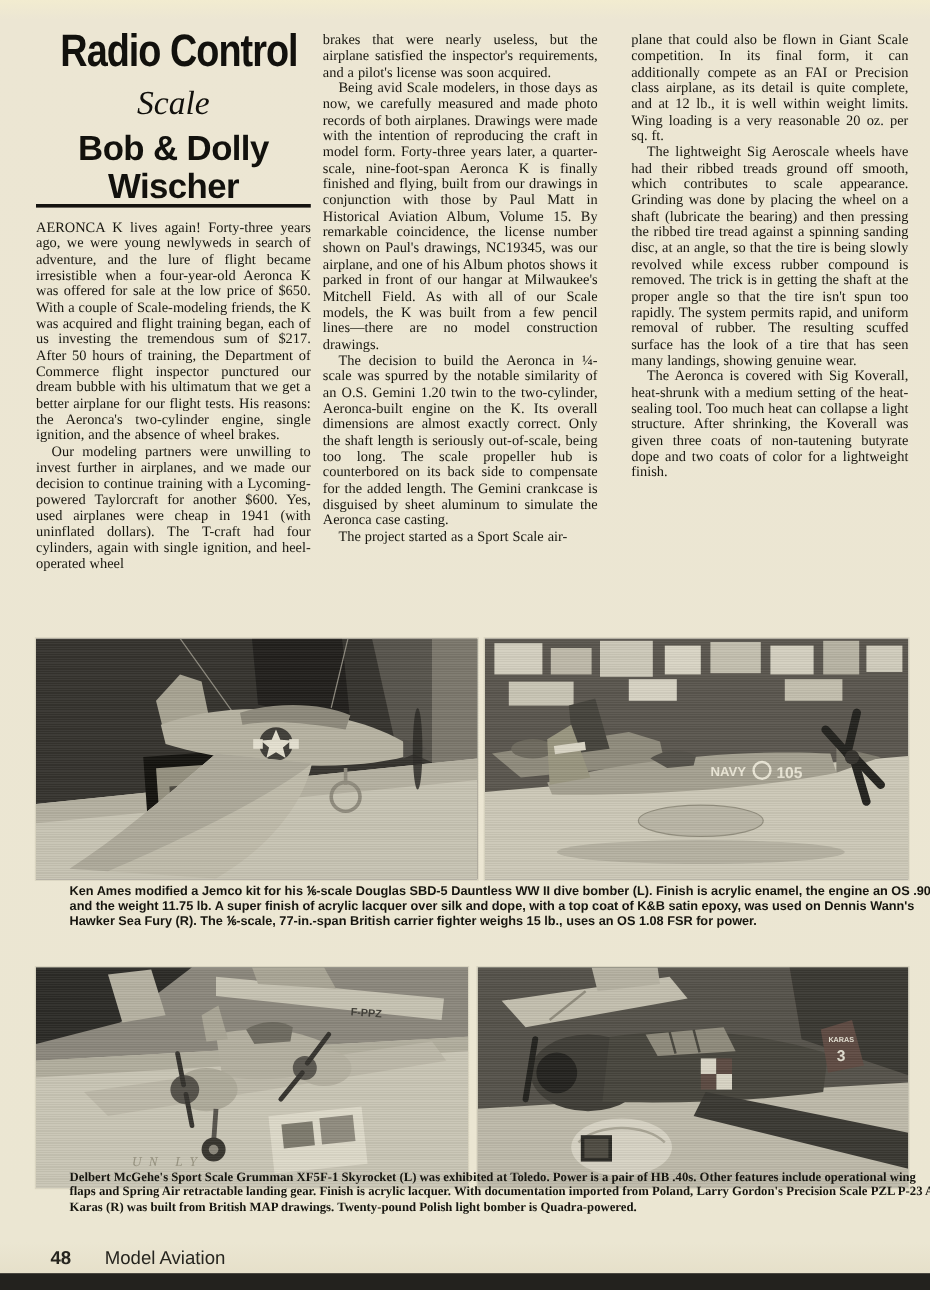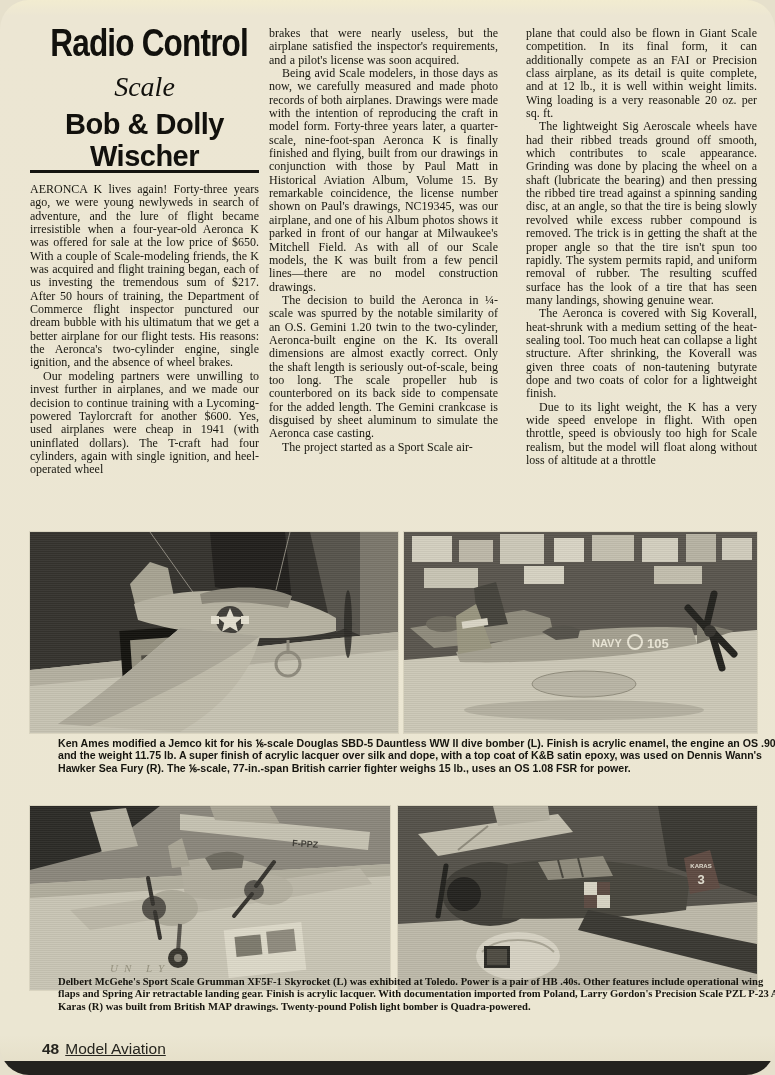--- a/index.html
+++ b/index.html
@@ -1,20 +1,19 @@
 <!DOCTYPE html>
 <html><head>
 <meta charset="utf-8">
 <style>
   html,body{margin:0;padding:0;background:#e6e0cc;}
   #page{
     position:relative;width:775px;height:1075px;overflow:hidden;
     background:linear-gradient(180deg,#f2ecd0 0,#ece6d3 16px,#ebe6d2 1035px,#e6e0ca 1060px);
     font-family:"Liberation Serif", serif;
-    border-radius:29px;
   }
   
   .masthead{position:absolute;left:30px;top:24px;width:229px;text-align:center;color:#12110d;}
   .mast-title{font-family:"Liberation Sans",sans-serif;font-weight:bold;font-size:38px;line-height:1.05;letter-spacing:-1px;white-space:nowrap;}
   .mast-title .squeeze{display:inline-block;transform:scaleX(0.83);transform-origin:center;}
   .mast-section{font-family:Liberation Serif, serif;font-style:italic;font-size:28px;line-height:1;margin-top:9px;}
   .mast-authors{font-family:"Liberation Sans",sans-serif;font-weight:bold;font-size:29px;line-height:1.1;margin-top:8px;letter-spacing:-0.5px;}
   .mast-rule{position:absolute;left:30px;top:170px;width:229px;height:3px;background:#14130f;}
   
   .col{position:absolute;width:229px;text-align:justify;font-size:12px;line-height:13.35px;color:#17160f;overflow:hidden;word-spacing:0.3px;}
@@ -32,21 +31,21 @@
   #photo-top-right{left:404px;top:532px;width:353px;height:201px;}
   #photo-bottom-left{left:30px;top:806px;width:360px;height:184px;}
   #photo-bottom-right{left:398px;top:806px;width:359px;height:184px;}
   
   .caption{position:absolute;left:30px;width:727px;font-family:"Liberation Sans",sans-serif;font-weight:bold;font-size:10.6px;line-height:12.3px;color:#16150f;text-align:left;margin-left:28px;}
   #caption-row1{top:737px;}
   #caption-row2{top:976px;font-family:Liberation Serif, serif;}
   
   .footer{position:absolute;left:42px;top:1040px;font-family:"Liberation Sans",sans-serif;color:#26251f;font-size:15.5px;}
   .footer .pagenum{font-weight:bold;}
-  .footer .magname{margin-left:6px;text-decoration:underline;}
+  .footer .magname{margin-left:28px;}
   .bottom-bar{position:absolute;left:0;top:1061px;width:775px;height:14px;background:#23221e;}
 </style>
 </head>
 <body>
 
 <div id="page">
 
   <div class="masthead">
     <div class="mast-title"><span class="squeeze">Radio Control</span></div>
     <div class="mast-section">Scale</div>
@@ -64,21 +63,20 @@
   <div class="col" id="col2">
     <p>brakes that were nearly useless, but the airplane satisfied the inspector's requirements, and a pilot's license was soon acquired.</p>
     <p class="ind">Being avid Scale modelers, in those days as now, we carefully measured and made photo records of both airplanes. Drawings were made with the intention of reproducing the craft in model form. Forty-three years later, a quarter-scale, nine-foot-span Aeronca K is finally finished and flying, built from our drawings in conjunction with those by Paul Matt in Historical Aviation Album, Volume 15. By remarkable coincidence, the license number shown on Paul's drawings, NC19345, was our airplane, and one of his Album photos shows it parked in front of our hangar at Milwaukee's Mitchell Field. As with all of our Scale models, the K was built from a few pencil lines—there are no model construction drawings.</p>
     <p class="ind">The decision to build the Aeronca in ¼-scale was spurred by the notable similarity of an O.S. Gemini 1.20 twin to the two-cylinder, Aeronca-built engine on the K. Its overall dimensions are almost exactly correct. Only the shaft length is seriously out-of-scale, being too long. The scale propeller hub is counterbored on its back side to compensate for the added length. The Gemini crankcase is disguised by sheet aluminum to simulate the Aeronca case casting.</p>
     <p class="ind">The project started as a Sport Scale air-</p>
   </div>
   <div class="col" id="col3">
     <p>plane that could also be flown in Giant Scale competition. In its final form, it can additionally compete as an FAI or Precision class airplane, as its detail is quite complete, and at 12 lb., it is well within weight limits. Wing loading is a very reasonable 20 oz. per sq. ft.</p>
     <p class="ind">The lightweight Sig Aeroscale wheels have had their ribbed treads ground off smooth, which contributes to scale appearance. Grinding was done by placing the wheel on a shaft (lubricate the bearing) and then pressing the ribbed tire tread against a spinning sanding disc, at an angle, so that the tire is being slowly revolved while excess rubber compound is removed. The trick is in getting the shaft at the proper angle so that the tire isn't spun too rapidly. The system permits rapid, and uniform removal of rubber. The resulting scuffed surface has the look of a tire that has seen many landings, showing genuine wear.</p>
     <p class="ind">The Aeronca is covered with Sig Koverall, heat-shrunk with a medium setting of the heat-sealing tool. Too much heat can collapse a light structure. After shrinking, the Koverall was given three coats of non-tautening butyrate dope and two coats of color for a lightweight finish.</p>
-    <p class="ind">Due to its light weight, the K has a very wide speed envelope in flight. With open throttle, speed is obviously too high for Scale realism, but the model will float along without loss of altitude at a throttle</p>
   </div>
 
   <div class="photo" id="photo-top-left">
     <svg viewBox="0 0 368 201" preserveAspectRatio="none">
       <rect width="368" height="201" fill="#35332e"></rect>
       <polygon points="280,0 368,0 368,120 300,90" fill="#57544c"></polygon>
       <rect x="330" y="0" width="38" height="110" fill="#7b776c"></rect>
       <polygon points="180,0 255,0 262,70 235,78 210,60 185,55" fill="#211f1c"></polygon>
       <line x1="120" y1="0" x2="170" y2="70" stroke="#8e8a7e" stroke-width="1"></line>
       <line x1="260" y1="0" x2="246" y2="58" stroke="#8e8a7e" stroke-width="1"></line>

